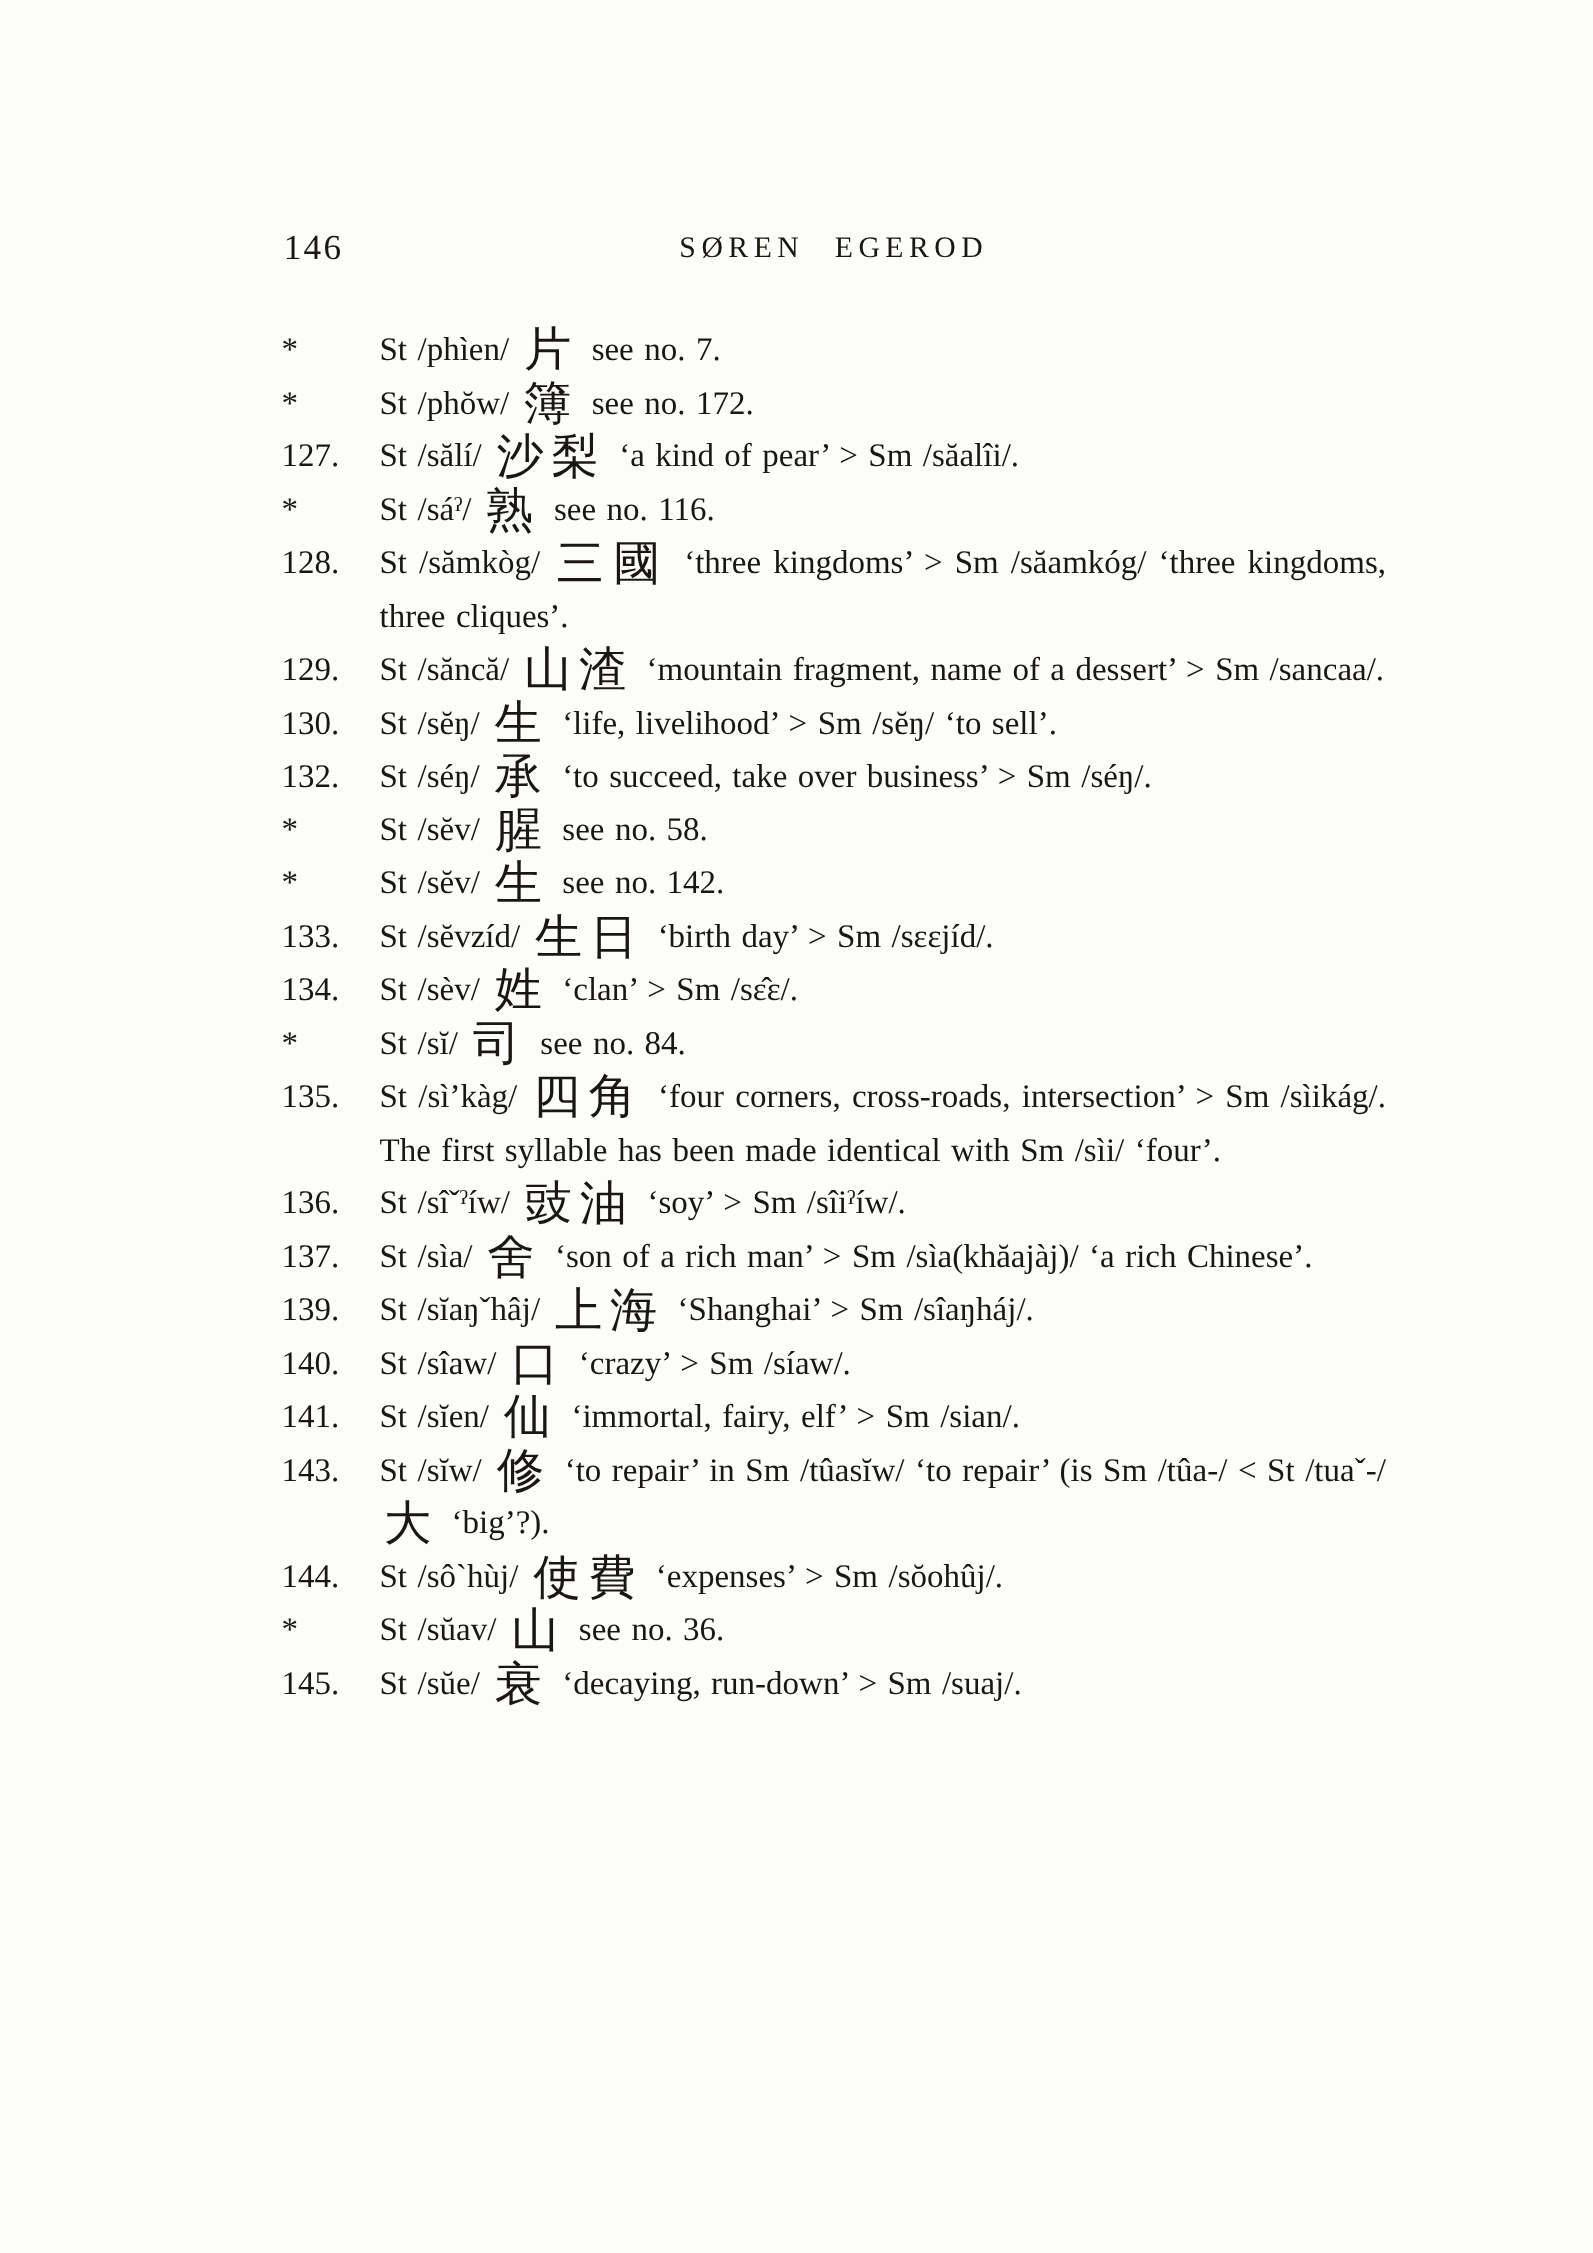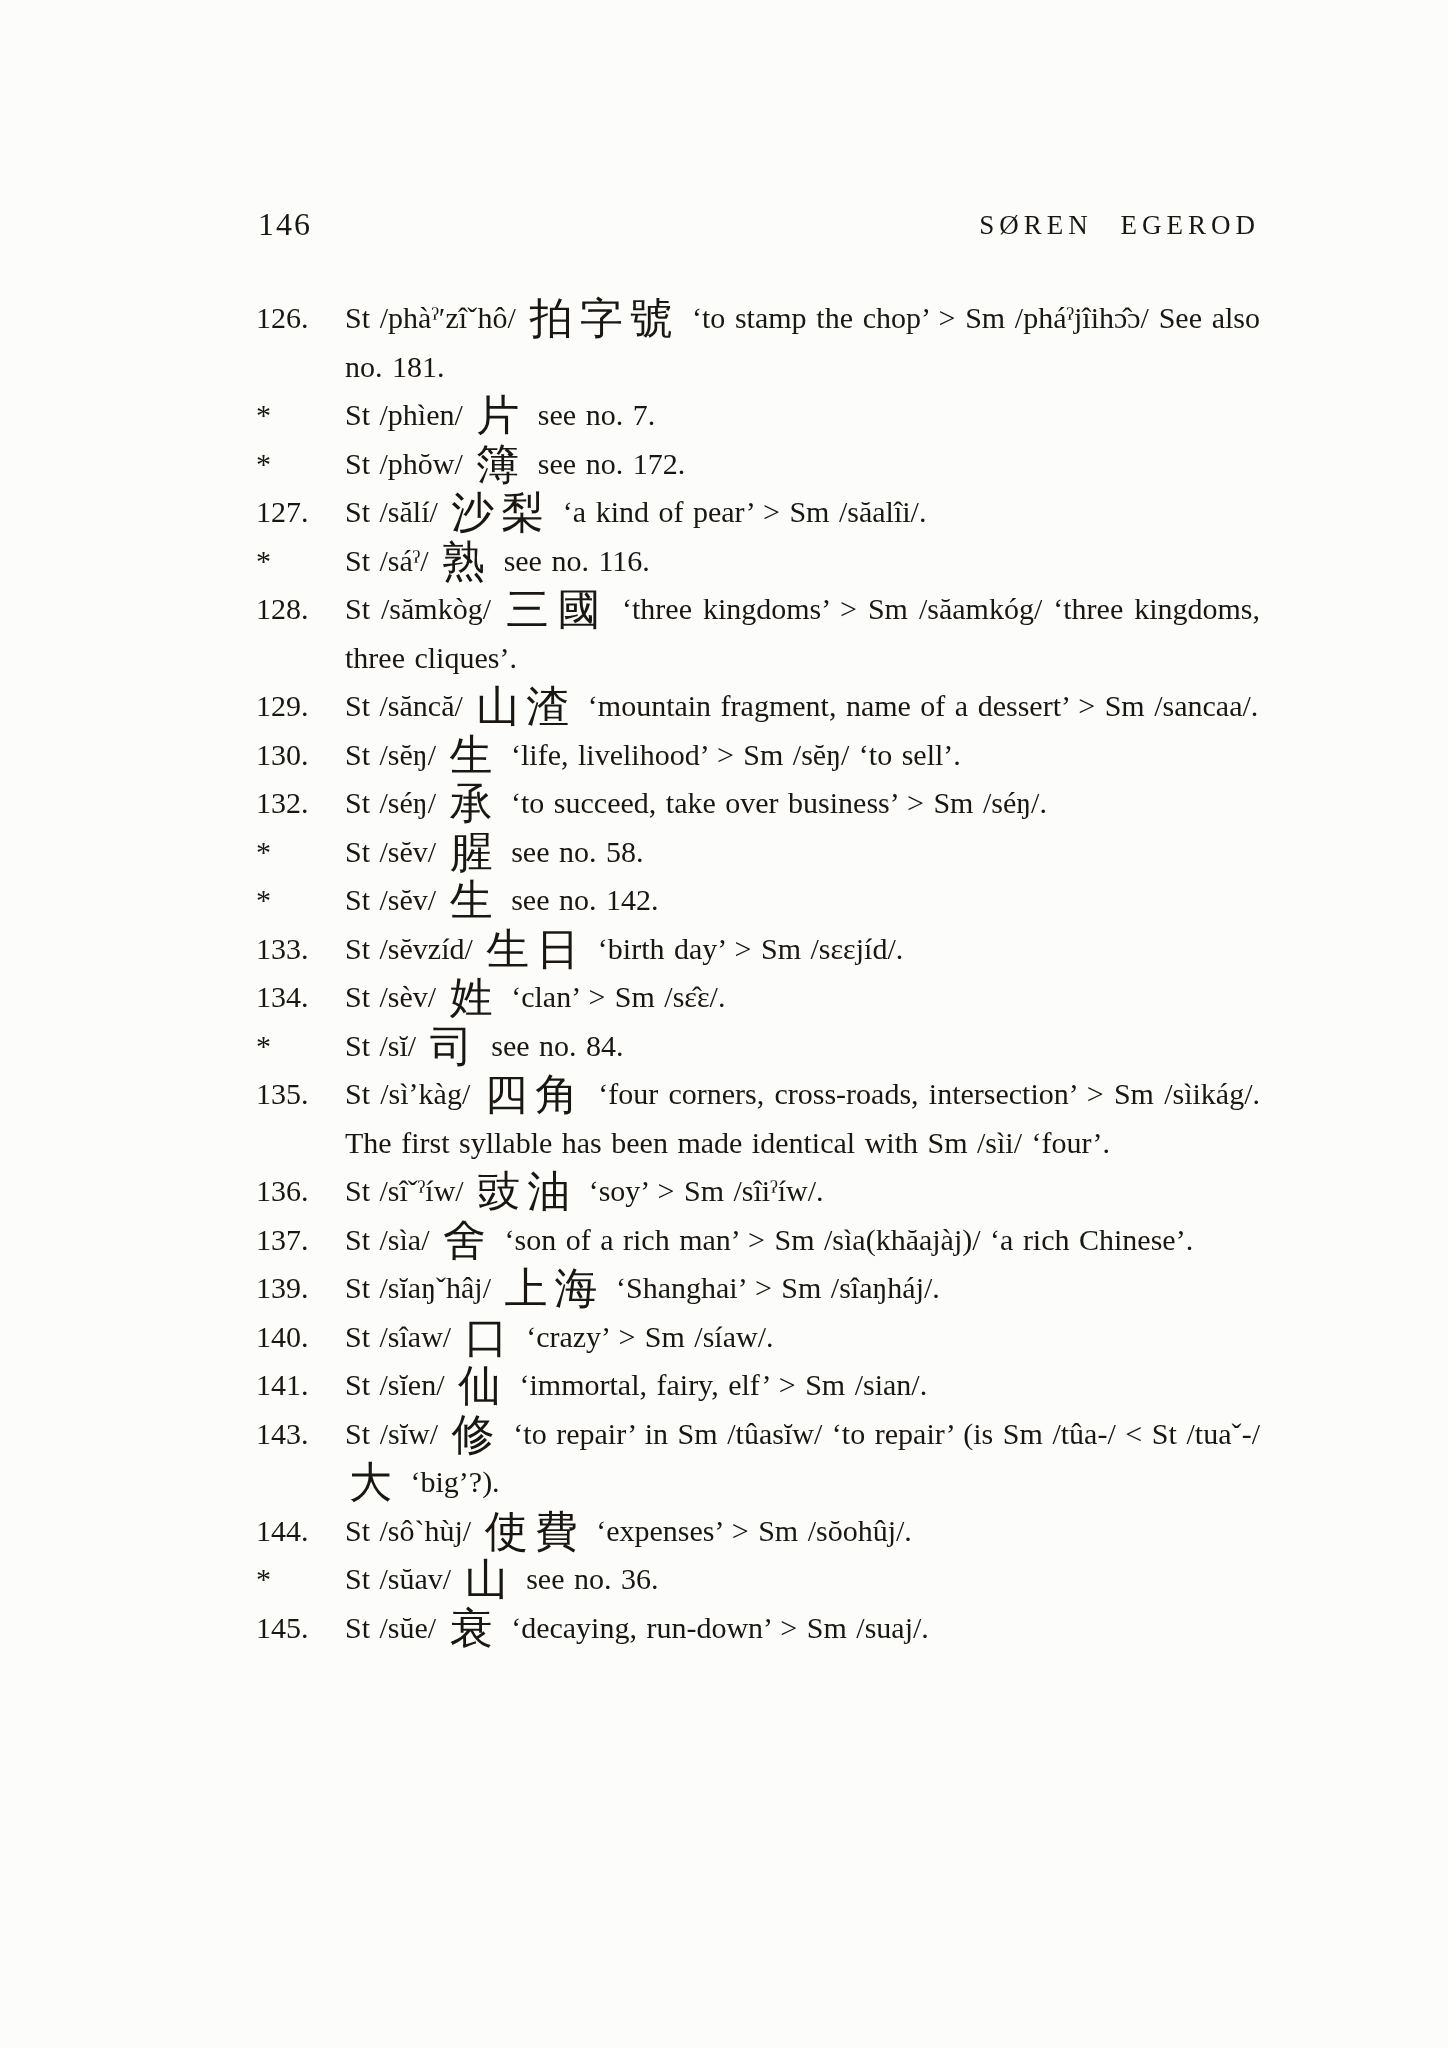--- a/index.html
+++ b/index.html
@@ -20,21 +20,21 @@
     height: 42px;
   }
   .page-number {
     position: absolute;
     left: 2px;
     top: 0;
     font-size: 32px;
     letter-spacing: 2px;
   }
   .running-title {
-    text-align: right;
+    text-align: center;
     font-size: 27px;
     letter-spacing: 5px;
     word-spacing: 16px;
     padding-top: 4px;
     white-space: nowrap;
   }
   .entries {
     position: absolute;
     top: 294px;
     left: 256px;
@@ -66,21 +66,20 @@
 </style>
 </head>
 <body>
 
 <div class="page">
   <div class="page-header">
     <span class="page-number">146</span>
     <div class="running-title">SØREN EGEROD</div>
   </div>
   <div class="entries" id="entries">
-      <div class="entry"><span class="entry-label">126.</span><span class="lat">St /phàˀʹzîˇhô/</span> <span class="cjk">拍字號</span> <span class="lat">‘to stamp the chop’ &gt; Sm /pháˀjîihɔ̂ɔ/ See also no. 181.</span></div>
       <div class="entry"><span class="entry-label">*</span><span class="lat">St /phìen/</span> <span class="cjk">片</span> <span class="lat">see no. 7.</span></div>
       <div class="entry"><span class="entry-label">*</span><span class="lat">St /phŏw/</span> <span class="cjk">簿</span> <span class="lat">see no. 172.</span></div>
       <div class="entry"><span class="entry-label">127.</span><span class="lat">St /sălí/</span> <span class="cjk">沙梨</span> <span class="lat">‘a kind of pear’ &gt; Sm /săalîi/.</span></div>
       <div class="entry"><span class="entry-label">*</span><span class="lat">St /sáˀ/</span> <span class="cjk">熟</span> <span class="lat">see no. 116.</span></div>
       <div class="entry"><span class="entry-label">128.</span><span class="lat">St /sămkòg/</span> <span class="cjk">三國</span> <span class="lat">‘three kingdoms’ &gt; Sm /săamkóg/ ‘three kingdoms, three cliques’.</span></div>
       <div class="entry"><span class="entry-label">129.</span><span class="lat">St /săncă/</span> <span class="cjk">山渣</span> <span class="lat">‘mountain fragment, name of a dessert’ &gt; Sm /sancaa/.</span></div>
       <div class="entry"><span class="entry-label">130.</span><span class="lat">St /sĕŋ/</span> <span class="cjk">生</span> <span class="lat">‘life, livelihood’ &gt; Sm /sĕŋ/ ‘to sell’.</span></div>
       <div class="entry"><span class="entry-label">132.</span><span class="lat">St /séŋ/</span> <span class="cjk">承</span> <span class="lat">‘to succeed, take over business’ &gt; Sm /séŋ/.</span></div>
       <div class="entry"><span class="entry-label">*</span><span class="lat">St /sĕv/</span> <span class="cjk">腥</span> <span class="lat">see no. 58.</span></div>
       <div class="entry"><span class="entry-label">*</span><span class="lat">St /sĕv/</span> <span class="cjk">生</span> <span class="lat">see no. 142.</span></div>

